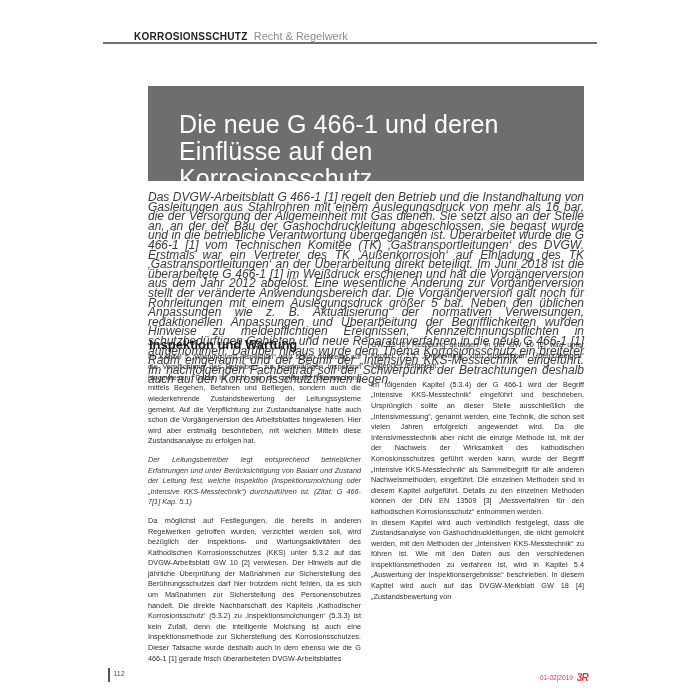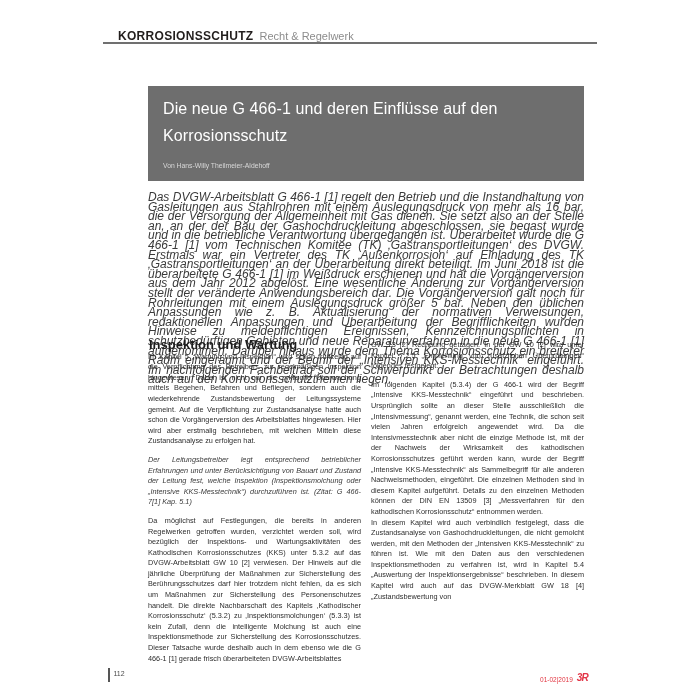--- a/index.html
+++ b/index.html
@@ -2,45 +2,45 @@
 <html lang="de"><head>
 <meta charset="utf-8">
 <style>
   html,body{margin:0;padding:0;background:#ffffff;}
   .page{
     position:relative;width:700px;height:700px;background:#ffffff;overflow:hidden;
     font-family:"Liberation Sans","DejaVu Sans",sans-serif;color:#2e2e2e;
   }
   
   .kicker{position:absolute;left:118px;top:26px;width:480px;white-space:nowrap;}
-  .kicker-cat{font-size:12px;font-weight:bold;letter-spacing:.3px;color:#221e1d;}
+  .kicker-cat{font-size:10px;font-weight:bold;letter-spacing:.3px;color:#221e1d;margin-left:16px;}
   .kicker-sec{font-size:11px;color:#8c8c8c;margin-left:6px;}
   .kicker-rule{position:absolute;left:103px;top:42px;width:494px;height:2px;background:#707070;}
   
   .title-block{position:absolute;left:148px;top:86px;width:436px;height:95px;background:#6e6e6e;box-sizing:border-box;padding:9px 22px 0 15px;}
-  .title-block h1{margin:0;font-size:16px;line-height:27px;font-weight:400;color:#ffffff;letter-spacing:.1px;}
+  .title-block h1{margin:16px;font-size:25px;line-height:27px;font-weight:400;color:#ffffff;letter-spacing:.1px;}
   .byline{margin-top:13px;font-size:6.8px;color:#d8d8d8;}
   
   .intro{
     position:absolute;left:148px;top:193px;width:436px;margin:0;
     font-size:12px;line-height:9.6px;font-style:italic;color:#3a3a3a;
     text-align:justify;hyphens:auto;
   }
   
   .columns{position:absolute;left:148px;top:340px;width:436px;display:flex;gap:10px;}
   .col{width:213px;font-size:7.3px;line-height:10.6px;text-align:justify;hyphens:auto;color:#2e2e2e;}
   .col h2{margin:0 0 1px 1px;font-size:13px;line-height:10.6px;font-weight:bold;color:#1c1c1c;}
   .col p{margin:0 0 8px 0;}
   .col p.quote{font-style:italic;color:#3a3a3a;}
   .col p.nogap{margin-top:-8px;}
   
   .pageno{position:absolute;left:108px;top:668px;display:flex;align-items:flex-start;}
   .pagebar{display:inline-block;width:1.5px;height:14px;background:#555555;margin-right:4px;}
   .pageno span[data-name="page-number"]{font-size:7px;color:#4a4a4a;padding-top:2px;}
-  .issue{position:absolute;right:112px;top:672px;display:flex;align-items:flex-end;gap:4px;}
+  .issue{position:absolute;right:112px;top:672px;display:flex;align-items:center;gap:4px;}
   .issue-date{font-size:6.5px;color:#e23540;}
   .logo{font-size:10px;font-weight:800;font-style:italic;color:#e23547;letter-spacing:-.8px;}
 </style>
 </head>
 <body>
 
 <div class="page" data-name="page">
 
   <header class="kicker" data-name="page-header">
     <span class="kicker-cat" data-name="header-category">KORROSIONSSCHUTZ</span><span class="kicker-sec" data-name="header-section">Recht &amp; Regelwerk</span>

